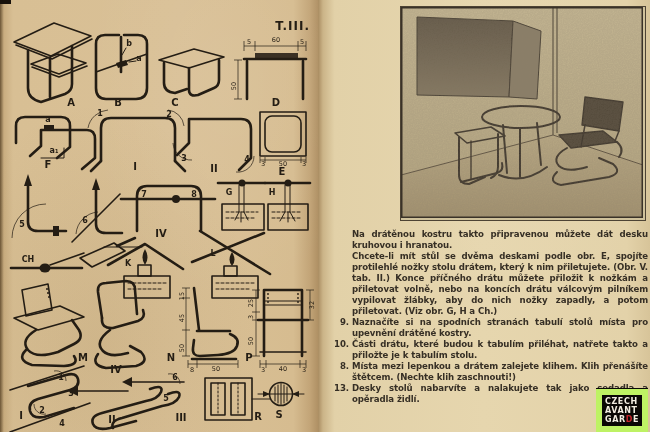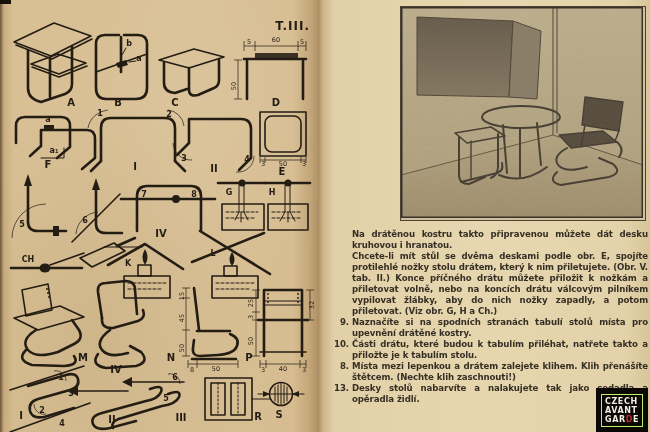--- a/index.html
+++ b/index.html
@@ -22,21 +22,21 @@
     border:1px solid #4d4334;background:#cfc19b;}
   .photo svg{display:block;}
   
   .instructions{position:absolute;left:12px;top:229px;width:318px;
     color:#362f25;font-size:8.6px;font-weight:bold;line-height:11px;letter-spacing:-0.1px;}
   .item{position:relative;padding-left:22px;text-align:justify;}
   .item .num{position:absolute;left:0;top:0;width:19px;text-align:right;}
   
   .wm{position:absolute;left:279px;top:389px;width:50px;height:42px;background:#0a0705;
     display:flex;align-items:center;justify-content:center;box-shadow:0 0 0 1px #0a0705;}
-  .wm-inner{border:1px solid #bef264;padding:2px 3px;text-align:left;}
+  .wm-inner{border:6px solid #bef264;padding:2px 3px;text-align:left;}
   .wm-line{color:#f2ece0;font-size:8px;font-weight:bold;line-height:9px;letter-spacing:.6px;white-space:nowrap;}
   .wm-red{color:#c4252b;}
   
   .wire{fill:none;stroke:#241d14;stroke-width:2.6;stroke-linecap:round;stroke-linejoin:round;}
   .wmed{fill:none;stroke:#241d14;stroke-width:1.6;stroke-linecap:round;stroke-linejoin:round;}
   .wthin{fill:none;stroke:#241d14;stroke-width:1;stroke-linecap:round;stroke-linejoin:round;}
   .dim{fill:none;stroke:#241d14;stroke-width:.7;}
   .solid{fill:#241d14;stroke:none;}
   text{fill:#241d14;}
   .ft{font:bold 12px "DejaVu Sans",sans-serif;letter-spacing:1px;text-anchor:end;}

